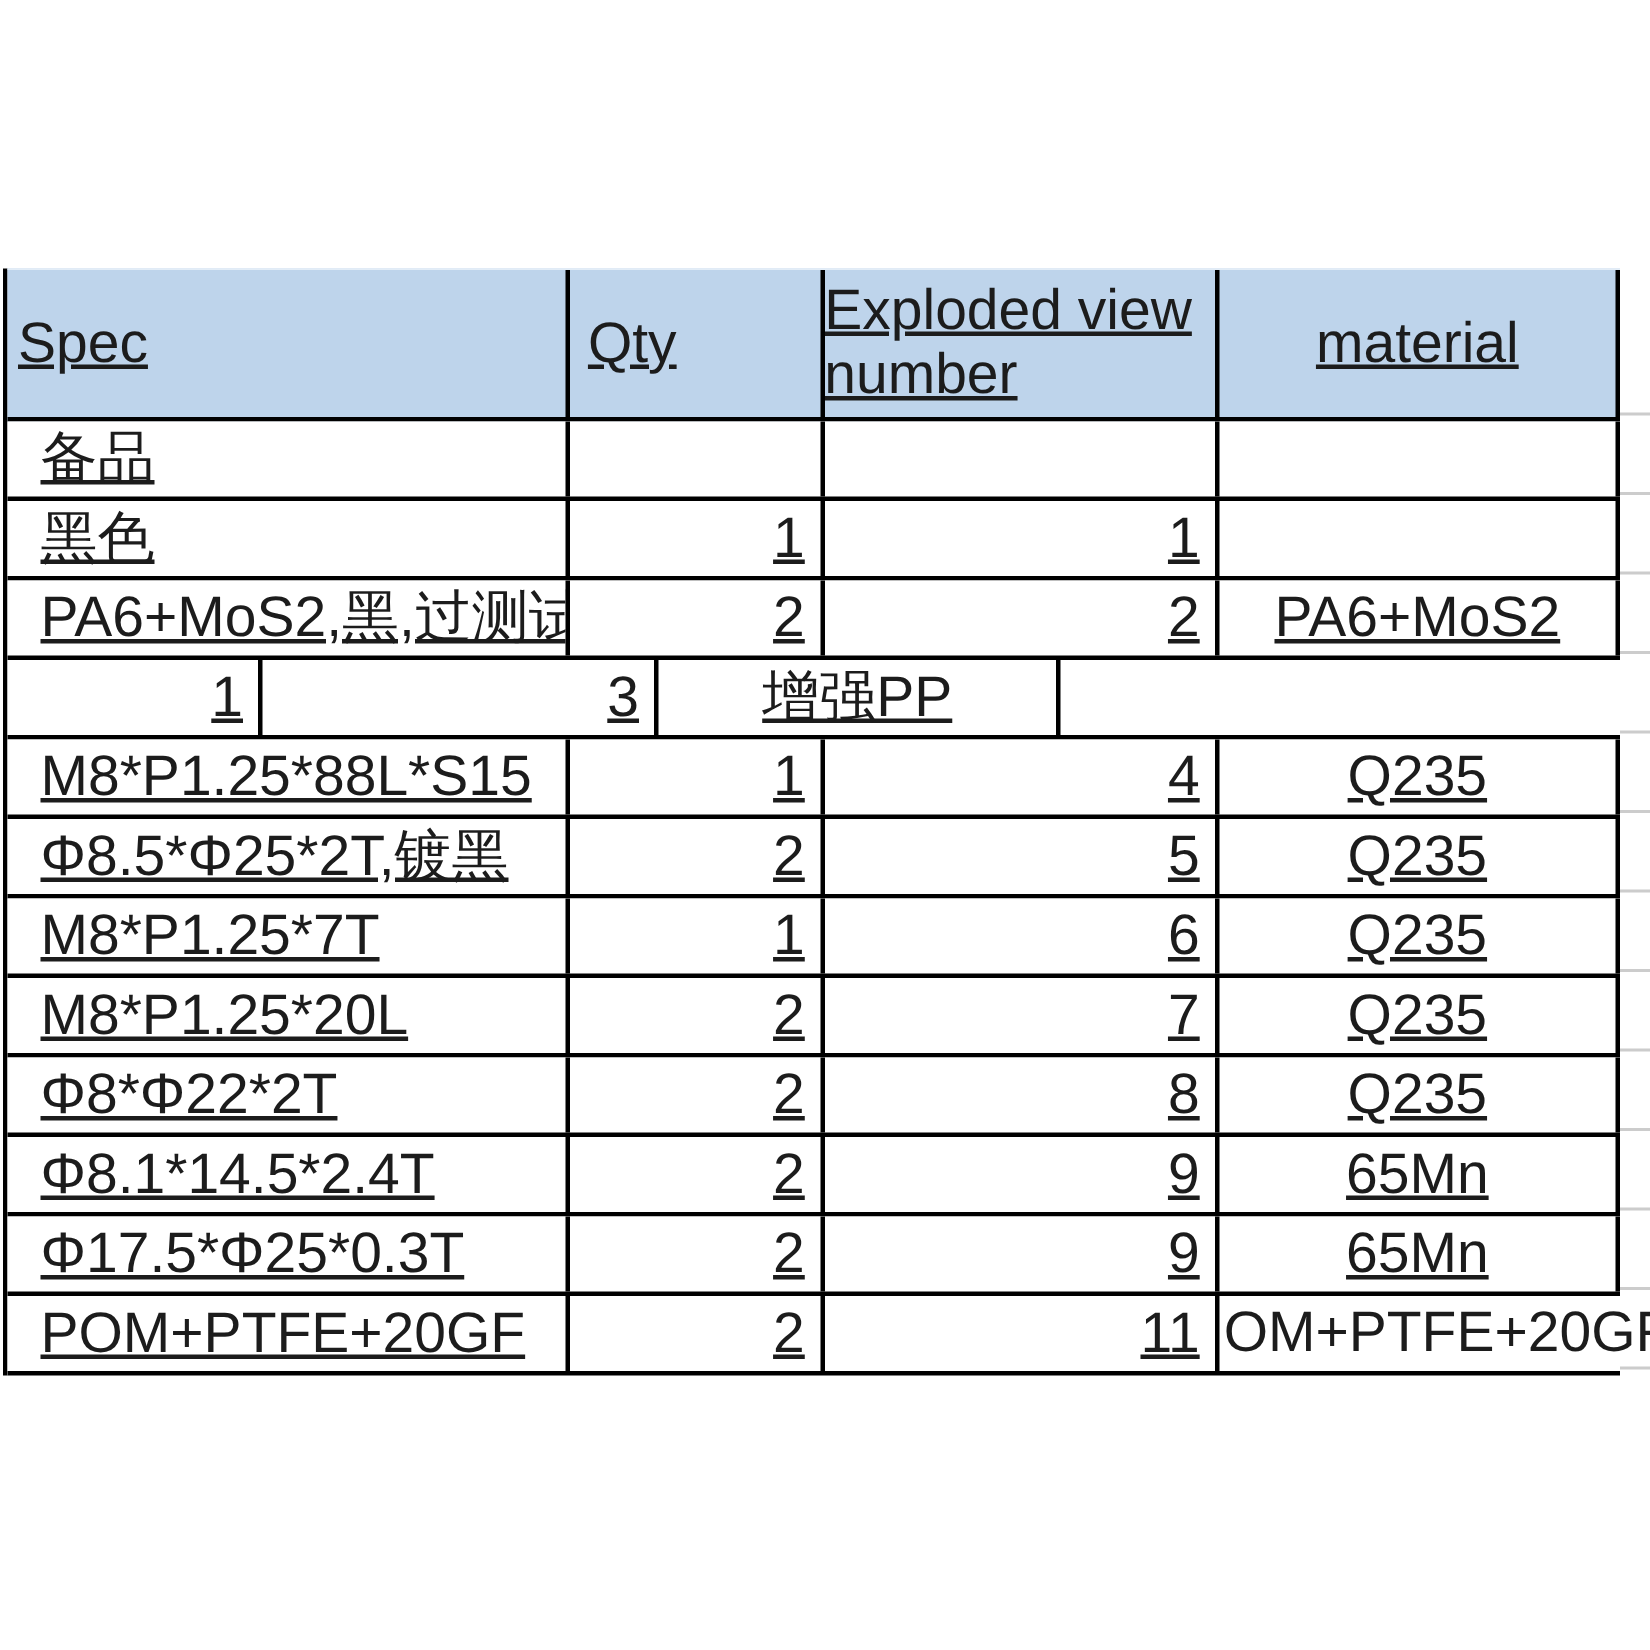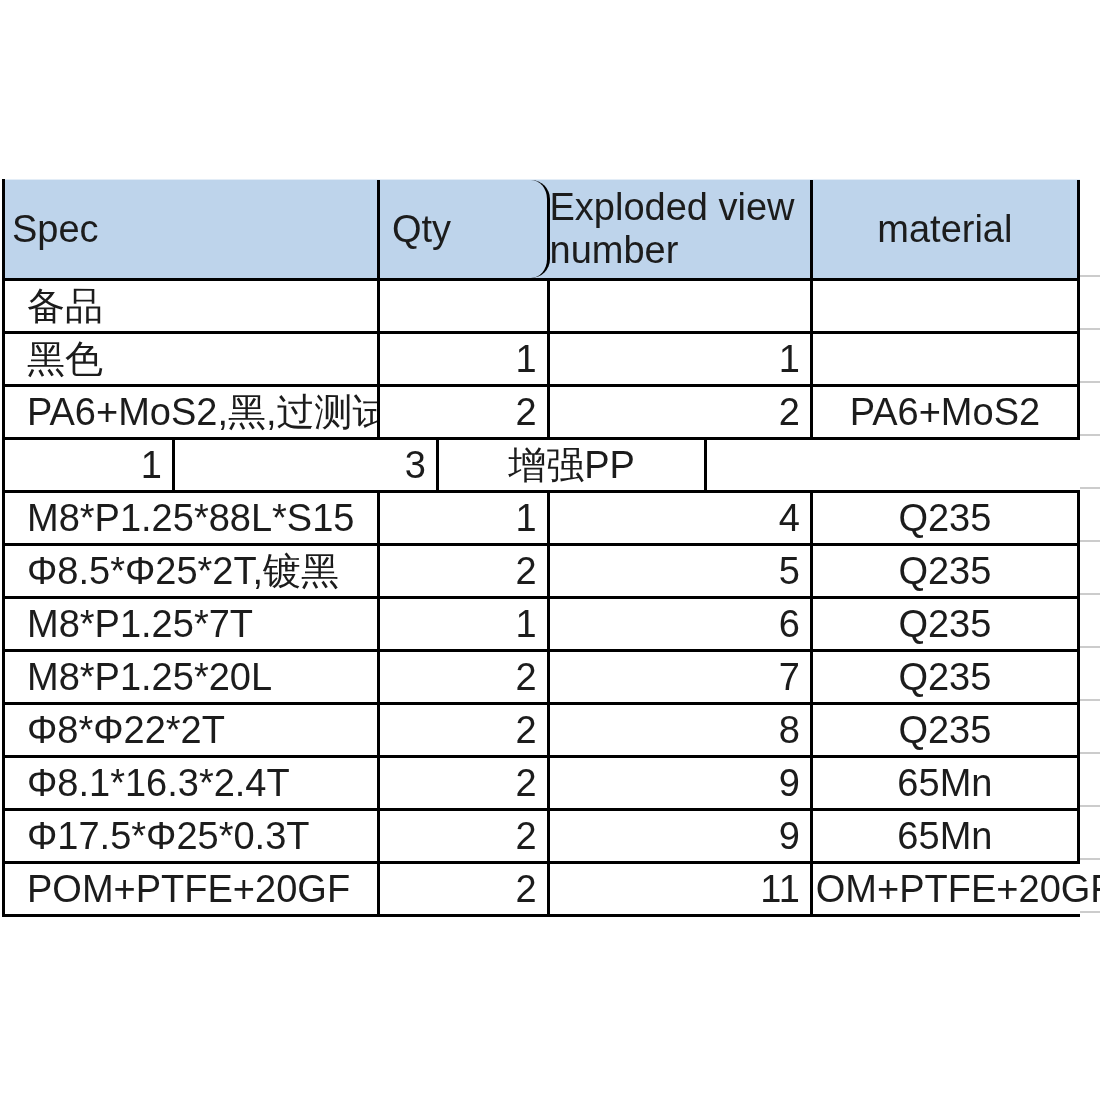--- a/index.html
+++ b/index.html
@@ -25,20 +25,21 @@
     border-left: 3px solid #000000;
     box-sizing: border-box;
     color: #1c1c1c;
   }
   .row {
     display: flex;
     height: 53px;
     box-sizing: border-box;
     border-bottom: 3px solid #000000;
     background: #ffffff;
+    text-decoration: underline;
   }
   .row.thead {
     height: 102px;
     background: #bed4eb;
     border-top: 1px solid #e3edf7;
   }
   .cell {
     box-sizing: border-box;
     border-right: 3px solid #000000;
     display: flex;
@@ -47,21 +48,21 @@
     line-height: 1.12;
     white-space: nowrap;
     overflow: hidden;
   }
   .c0 { width: 376px; justify-content: flex-start; padding-left: 22px; }
   .c1 { width: 170px; }
   .c2 { width: 264px; }
   .c3 { width: 268px; justify-content: center; text-align: center; }
   .num { justify-content: flex-end; padding-right: 10px; }
   .thead .c0 { padding-left: 7px; }
-  .thead .c1 { justify-content: flex-start; padding-left: 12px; border-radius: 19px; }
+  .thead .c1 { justify-content: flex-start; padding-left: 12px; }
   .thead .c2 { justify-content: center; text-align: left; white-space: normal; }
   .thead .c3 { justify-content: center; }
   .cell.overflow {
     position: relative;
     overflow: visible;
     border-right-color: transparent;
     justify-content: flex-start;
   }
   .cell.overflow span {
     position: absolute;
@@ -146,21 +147,21 @@
           <div class="cell c2 num">7</div>
           <div class="cell c3">Q235</div>
         </div>
         <div class="row">
           <div class="cell c0">Φ8*Φ22*2T</div>
           <div class="cell c1 num">2</div>
           <div class="cell c2 num">8</div>
           <div class="cell c3">Q235</div>
         </div>
         <div class="row">
-          <div class="cell c0">Φ8.1*16.3*2.4T</div>
+          <div class="cell c0">Φ8.1*14.5*2.4T</div>
           <div class="cell c1 num">2</div>
           <div class="cell c2 num">9</div>
           <div class="cell c3">65Mn</div>
         </div>
         <div class="row">
           <div class="cell c0">Φ17.5*Φ25*0.3T</div>
           <div class="cell c1 num">2</div>
           <div class="cell c2 num">9</div>
           <div class="cell c3">65Mn</div>
         </div>

